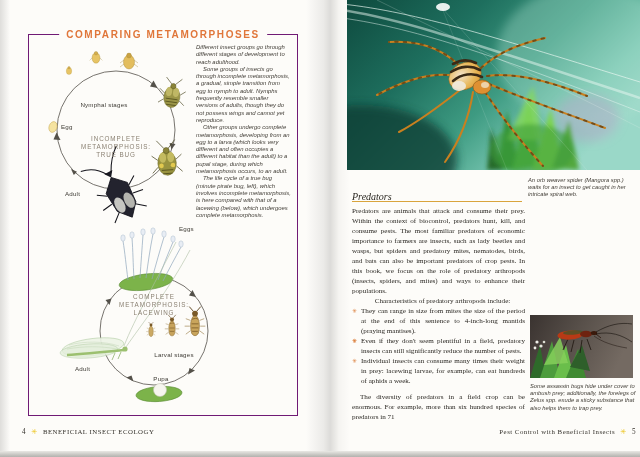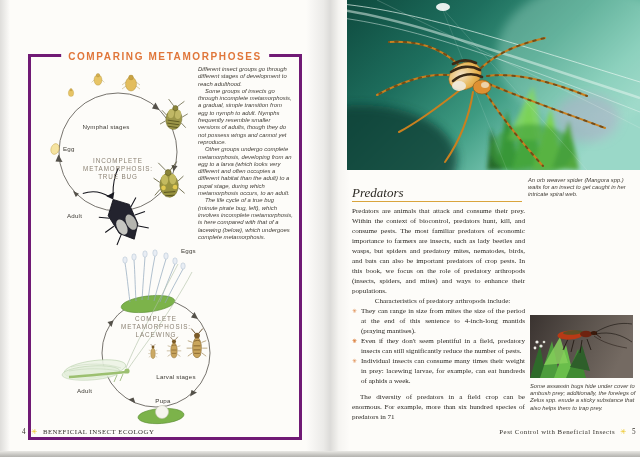--- a/index.html
+++ b/index.html
@@ -9,21 +9,21 @@
   .page-left{left:0;width:320px;}
   .page-right{left:320px;width:320px;}
   .edge-bottom{position:absolute;left:0;right:0;bottom:0;height:6px;
      background:linear-gradient(180deg,#e9e8e4 0%,#c2c1bd 70%,#b3b2ae 100%);z-index:9;}
   .edge-left{position:absolute;left:0;top:0;bottom:0;width:10px;
      background:linear-gradient(90deg,rgba(0,0,0,.12),rgba(0,0,0,0));z-index:8;pointer-events:none;}
   .gutter{position:absolute;left:306px;top:0;width:44px;height:451px;z-index:8;pointer-events:none;
      background:linear-gradient(90deg,rgba(0,0,0,0) 0%,rgba(0,0,0,.07) 40%,rgba(0,0,0,.13) 55%,rgba(0,0,0,.03) 75%,rgba(0,0,0,0) 100%);}
 
   
-  .panel{position:absolute;left:28px;top:54px;width:268px;height:380px;border:3px solid #701a75;}
+  .panel{position:absolute;left:28px;top:34px;width:268px;height:380px;border:1px solid #701a75;}
   .panel-title{position:absolute;top:-6px;left:50%;transform:translateX(-50%);
      background:#fdfcf9;padding:0 7px;white-space:nowrap;
      font-size:10px;font-weight:bold;letter-spacing:1.6px;color:#e0763a;}
   .panel-art{position:absolute;left:0;top:0;width:268px;height:380px;}
   .dlabel{position:absolute;font-size:6.2px;line-height:7px;color:#3e3b35;letter-spacing:.2px;}
   .dcenter{position:absolute;text-align:center;font-size:6.3px;line-height:8px;
      letter-spacing:.9px;color:#8b8173;}
   .dcenter span{display:block;}
   .sidebar{position:absolute;left:167px;top:9px;width:95px;
      font-style:italic;font-size:5.9px;line-height:7.3px;color:#413d36;}
@@ -36,22 +36,22 @@
   .footer-left{left:22px;}
   .footer-right{left:330px;width:306px;text-align:right;}
   .flower{color:#ecc51f;font-size:7px;padding:0 3px;font-family:"DejaVu Sans", sans-serif;}
   .pgnum{font-size:7.2px;}
 
   
   .photo-spider{position:absolute;left:347px;top:0;width:293px;height:170px;overflow:hidden;}
   .caption{position:absolute;font-style:italic;font-size:5.8px;line-height:7.2px;color:#46423b;}
   .cap-spider{left:528px;top:177px;width:108px;}
   .cap-assassin{left:530px;top:383px;width:106px;}
-  .heading{position:absolute;left:352px;top:185px;font-family:"Liberation Serif", serif;
-     font-style:italic;font-size:13px;color:#2c2923;}
+  .heading{position:absolute;left:352px;top:191px;font-family:"Liberation Serif", serif;
+     font-style:italic;font-size:10px;color:#2c2923;}
   .heading-rule{position:absolute;left:352px;top:201px;width:170px;height:1px;background:#d9a43c;}
   .bodytext{position:absolute;left:352px;top:206px;width:173px;
      font-family:"Liberation Serif", serif;font-size:7.1px;line-height:10px;color:#2a2722;
      text-align:justify;}
   .bodytext p{margin:0;}
   .bodytext .lead{text-indent:8px;text-align:center;}
   .bullets{margin:0;padding:0;list-style:none;}
   .bullets li{position:relative;padding-left:9px;margin:0;}
   .bullet-mark{position:absolute;left:0;top:0;color:#db7b36;font-size:6px;
      font-family:"DejaVu Sans", sans-serif;}

